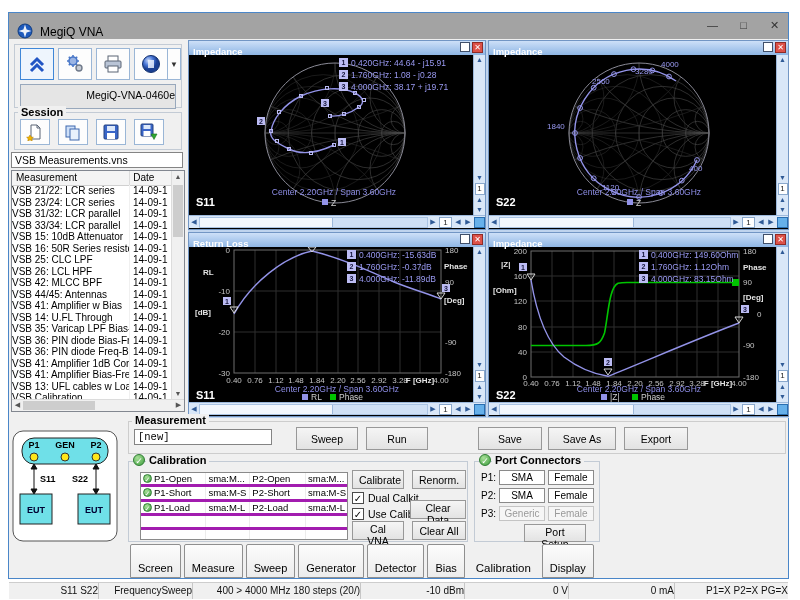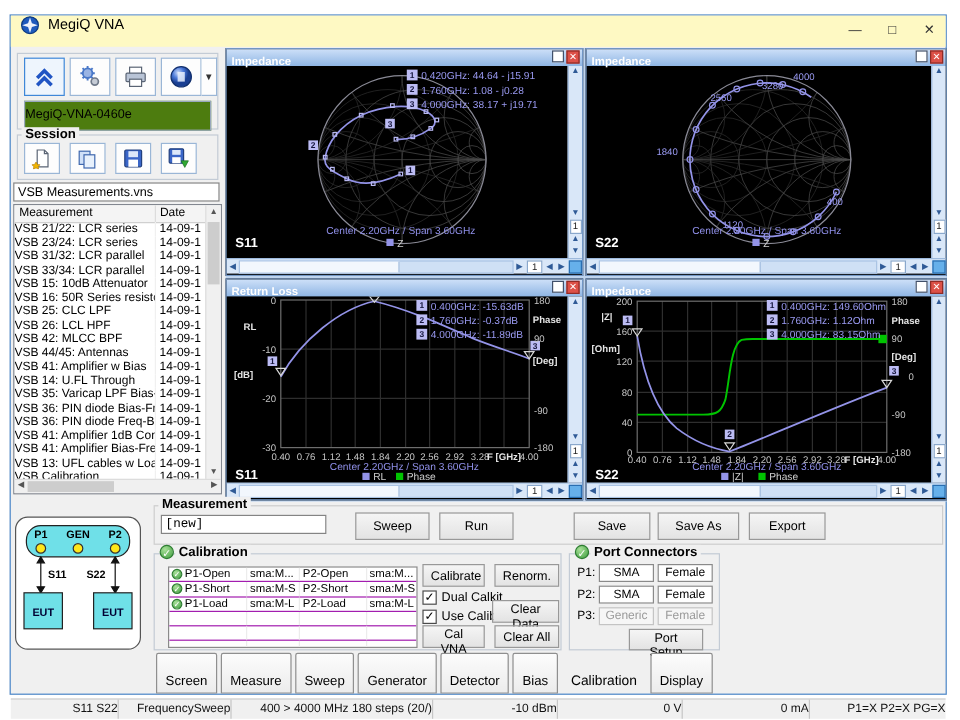--- a/index.html
+++ b/index.html
@@ -1,32 +1,32 @@
 <!DOCTYPE html>
 <html><head>
 <meta charset="utf-8">
 <style>
   html,body{margin:0;padding:0;background:#fff}
   body{font-family:"Liberation Sans",sans-serif}
   .screen{position:relative;width:800px;height:600px;background:#fff;overflow:hidden}
   .win{position:absolute;left:8px;top:12px;width:781px;height:567px;background:#f0f0f0;border:1px solid #4a86c8;box-sizing:border-box}
   
-  .titlebar{position:absolute;left:9px;top:13px;width:779px;height:26px;background:#fef9c3;display:flex;align-items:flex-start}
+  .titlebar{position:absolute;left:9px;top:13px;width:779px;height:26px;background:#a3a3a3;display:flex;align-items:flex-end}
   .apptitle{font-size:12px;color:#000;margin-left:7px}
   .winicon{margin-left:8px;width:16px;height:16px}
   .winctl{position:absolute;right:10px;top:13px;height:26px;display:flex}
   .winctl div{width:31px;text-align:center;line-height:25px;font-size:11px;color:#333;cursor:default}
   
   .gbox{position:absolute;border:1px solid #c3cbd5;box-sizing:border-box}
   .glabel{position:absolute;font-weight:bold;font-size:11px;color:#000;background:#f0f0f0;padding:0 3px;z-index:3}
   
   .tbtn{position:absolute;width:34px;height:32px;background:#fdfdfd;border:1px solid #9ab6d6;box-sizing:border-box;display:flex;align-items:center;justify-content:center}
   .tbtn.sel{border:1px solid #3f87d8;background:#eef5fd}
   .drop{position:absolute;width:13px;height:32px;border:1px solid #9ab6d6;border-left:none;box-sizing:border-box;background:#fdfdfd;font-size:8px;color:#333;text-align:center;line-height:32px}
-  .devbtn{position:absolute;background:#4d7c0f;border:1px solid #98a8bc;font-size:10.5px;text-align:left;line-height:21px}
+  .devbtn{position:absolute;background:#e5e5e5;border:1px solid #98a8bc;font-size:10.5px;text-align:right;line-height:21px}
   .sbtn{position:absolute;width:30px;height:26px;background:#fdfdfd;border:1px solid #9ab6d6;box-sizing:border-box;display:flex;align-items:center;justify-content:center}
   .input{position:absolute;background:#fff;border:1px solid #848484;box-sizing:border-box;font-size:10.5px;padding:0 3px;font-family:inherit;color:#000}
   
   .list{position:absolute;left:11px;top:170px;width:174px;height:242px;background:#fff;border:1px solid #828790;box-sizing:border-box;overflow:hidden}
   .lhead{position:absolute;left:0;top:0;width:160px;height:14px;background:#f4f4f4;border-bottom:1px solid #d0d0d0;font-size:10px;display:flex}
   .lh0{width:117px;padding-left:4px;border-right:1px solid #dcdcdc;line-height:13px}
   .lh1{width:40px;padding-left:3px;line-height:13px}
   .lrows{position:absolute;left:0;top:14px;width:160px;height:217px;overflow:hidden}
   .lrow{display:flex;height:11.5px;line-height:11.5px;font-size:10px;white-space:nowrap}
   .lc0{width:117px;padding-left:0;overflow:hidden;border-right:1px solid #f0f0f0}
@@ -80,21 +80,21 @@
   .lgd{fill:#cfcfcf;font-size:8.5px}
   .flab{fill:#9a9af2;font-size:8px}
   
   .btn{position:absolute;background:linear-gradient(#f5f5f5,#e3e3e3);border:1px solid #989898;box-sizing:border-box;font-size:10.5px;text-align:center;color:#000;font-family:inherit}
   .cbw{position:absolute;font-size:10.5px;display:flex;align-items:center;gap:4px}
   .cbbox{width:12px;height:12px;border:1px solid #4a4a4a;background:#fff;font-size:10px;line-height:11px;text-align:center;box-sizing:border-box}
   .cbbox.on::after{content:"✓"}
   .gc{display:inline-block;width:12px;height:12px;border-radius:50%;background:radial-gradient(circle at 35% 30%,#a8e098,#3f9e3f);border:1px solid #2e7d32;color:#fff;font-size:9px;line-height:12px;text-align:center;box-sizing:border-box}
   .gc::after{content:"✓"}
   .caltab{position:absolute;left:140px;top:472px;width:208px;height:68px;background:#fff;border:1px solid #8a8a8a;box-sizing:border-box;font-size:9.5px;overflow:hidden}
-  .calrow{display:flex;height:11.3px;line-height:11px;border-bottom:1px solid #a21caf;}
+  .calrow{display:flex;height:11.3px;line-height:11px;border-bottom:3px solid #a21caf;}
   .cc0{width:64px;padding-left:2px;display:flex;align-items:center;gap:2px;overflow:hidden}
   .cc0 .gc{width:9px;height:9px;font-size:7px;line-height:9px;flex:none}
   .cc1{width:42px;border-left:1px solid #ececec;padding-left:2px;overflow:hidden}
   .cc2{width:54px;border-left:1px solid #ececec;padding-left:2px;overflow:hidden}
   .cc3{width:40px;border-left:1px solid #ececec;padding-left:2px;overflow:hidden}
   .portrow{position:absolute;font-size:10px}
   .pbox{position:absolute;background:#fff;border:1px solid #8a8a8a;box-sizing:border-box;font-size:10px;text-align:center;line-height:13px}
   .pbox.dis{border-color:#c4c4c4;color:#9a9a9a;background:#f6f6f6}
   
   .tabs{position:absolute;left:130px;top:544px;height:17px;display:flex;gap:3px;font-size:11px}

